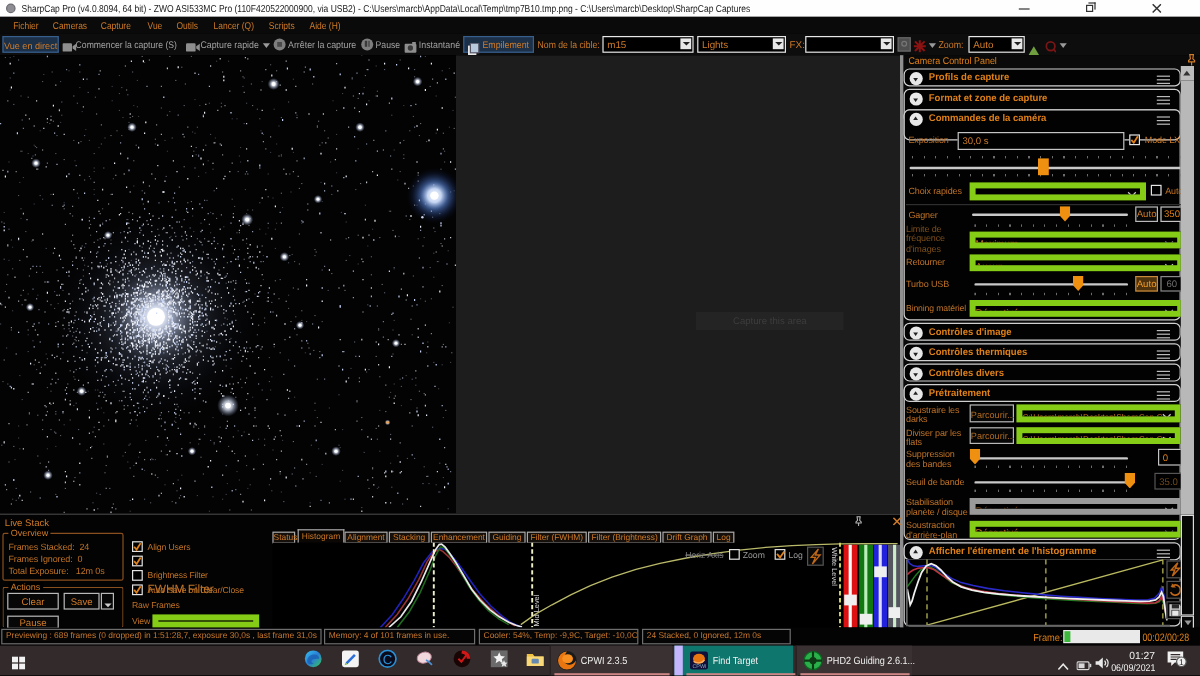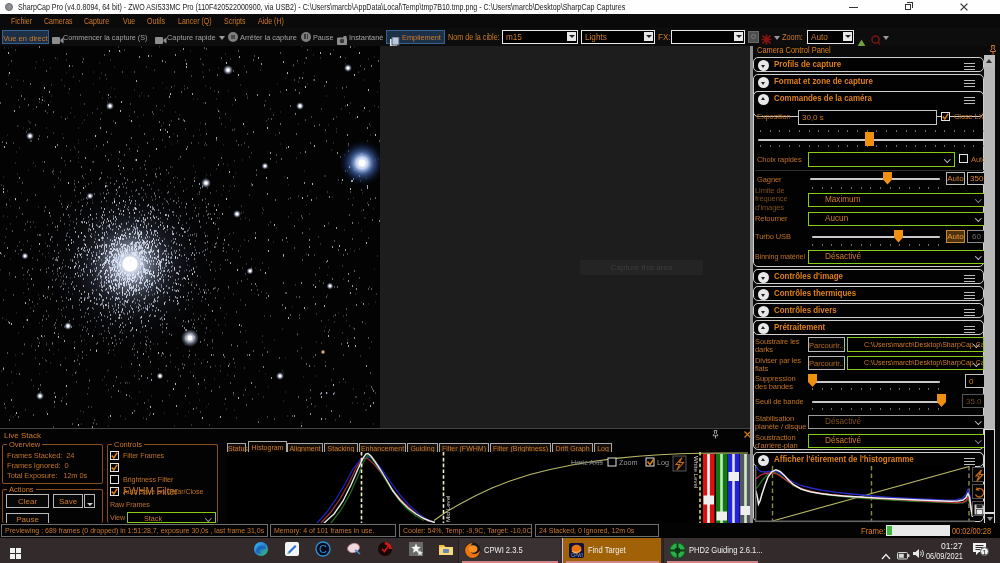--- a/index.html
+++ b/index.html
@@ -10,21 +10,21 @@
 .sechdr{position:absolute;left:753px;width:231px;height:15px;border:1px solid #cfcfcf;border-radius:5px;background:#020202}
 .hdrtxt{position:absolute;left:20px;top:2.2px;font-size:8.2px;font-weight:bold;color:#e08018;white-space:nowrap;transform:scaleX(.97);transform-origin:0 0}
 .circ{position:absolute;left:4px;top:2px;width:11px;height:11px;border-radius:50%;background:#e8e8e8}
 .chev{position:absolute;left:2.8px;width:0;height:0;border-left:2.8px solid transparent;border-right:2.8px solid transparent}
 .chevd{top:4.5px;border-top:3.5px solid #222}
 .chevu{top:3px;border-bottom:3.5px solid #222}
 .ham{position:absolute;right:8px;top:3px;width:11px;height:9px}
 .ham i{display:block;height:1.4px;background:#bbb;margin-top:1.6px}
 .lbl{position:absolute;font-size:7.5px;color:#bf7226;line-height:8.4px;letter-spacing:-.1px;white-space:nowrap}
 .inp{position:absolute;background:#000;border:1px solid #c4c4c4;font-size:8px;color:#d07c28;padding-left:3px}
-.cmb{position:absolute;background:#000;border:1px solid #84cc16;font-size:8.2px;color:#d07c28;padding-left:16px;white-space:nowrap;overflow:hidden}
+.cmb{position:absolute;background:#000;border:5px solid #84cc16;font-size:8.2px;color:#d07c28;padding-left:0;white-space:nowrap;overflow:hidden}
 .cmb .ar{position:absolute;right:4px;top:32%;width:4.6px;height:4.6px;border-right:1.4px solid #cacaca;border-bottom:1.4px solid #cacaca;transform:rotate(45deg)}
 .cmb.dim{color:#7c4e1b;border-color:#9a9a9a}
 .cb{position:absolute;width:9px;height:9px;background:#000;border:1.3px solid #e4e4e4}
 .track{position:absolute;height:2px;background:#c9c9c9;border-radius:1px}
 .ticks{position:absolute;height:2.4px;opacity:.75;background-image:repeating-linear-gradient(90deg,#909090 0,#909090 1px,transparent 1px,transparent 9.7px)}
 .hndl{position:absolute;width:9px;background:#ef9010}
 .btn{position:absolute;background:#070707;border:1px solid #b9b9b9;color:#d07c28;font-size:8px;text-align:center}
 .gb{position:absolute;border:1px solid #8a4f1f;border-radius:2px}
 .gbl{position:absolute;top:-5px;left:4px;background:#000;padding:0 2px;font-size:7.5px;color:#cf7b27}
 .tab{position:absolute;top:443px;height:9.5px;background:#16100c;border:1px solid #a9a9a9;color:#cf7b27;font-size:7px;text-align:center;white-space:nowrap;padding-top:.5px}
@@ -291,21 +291,21 @@
         <i></i>
         <i></i>
       </div>
     </div>
     <div class="lbl" style="left:757px;top:112.5px">Exposition</div>
     <div class="inp" style="left:798px;top:109.5px;width:139px;height:15px;padding-top:2.5px">30,0 s</div>
     <div class="cb" style="left:941px;top:112px"></div>
     <svg width="9" height="9" viewBox="0 0 9 9" style="position:absolute;left:941px;top:112px">
       <path d="M1.8 4.6l2 2.4 3.4-5.4" stroke="#e08018" stroke-width="1.5" fill="none"></path>
     </svg>
-    <div class="lbl" style="left:954px;top:113px;color:#d07c28">Close LX</div>
+    <div class="lbl" style="left:954px;top:113px;color:#d07c28">Mode LX</div>
     <div class="ticks" style="left:760px;top:129.5px;width:227px"></div>
     <div class="track" style="left:758px;top:138.5px;width:229px"></div>
     <div class="ticks" style="left:760px;top:144.5px;width:227px"></div>
     <div class="hndl" style="left:865px;top:131.5px;height:14px"></div>
     <div class="lbl" style="left:757px;top:155.5px">Choix rapides</div>
     <div class="cmb" style="left:808px;top:151.5px;width:147px;height:15px">
       <span class="ar"></span>
     </div>
     <div class="cb" style="left:959px;top:154px"></div>
     <div class="lbl" style="left:971px;top:155.5px">Auto</div>
@@ -455,28 +455,25 @@
     <div class="lbl" style="left:7px;top:452px">Frames Stacked:&nbsp; 24</div>
     <div class="lbl" style="left:7px;top:462px">Frames Ignored:&nbsp; 0</div>
     <div class="lbl" style="left:7px;top:472px">Total Exposure:&nbsp;&nbsp; 12m 0s</div>
     <div class="gb" style="left:2px;top:489px;width:101px;height:34px;border-bottom:none">
       <span class="gbl">Actions</span>
     </div>
     <div class="btn" style="left:6px;top:494px;width:43px;height:13.5px;padding-top:2px">Clear</div>
     <div class="btn" style="left:53px;top:494px;width:30px;height:13.5px;padding-top:2px">Save</div>
     <div class="btn" style="left:84px;top:494px;width:11px;height:13.5px;padding-top:3.5px"><span style="display:inline-block;width:0;height:0;border-left:3px solid transparent;border-right:3px solid transparent;border-top:3.5px solid #ccc"></span></div>
     <div class="btn" style="left:6px;top:512.5px;width:43px;height:11px;padding-top:1.5px;overflow:hidden">Pause</div>
-    <div class="gb" style="left:107px;top:444px;width:111px;height:79px;border-bottom:none">
-      <span class="gbl">Controls</span>
-    </div>
     <div class="cb" style="left:110px;top:451px"></div>
     <svg width="9" height="9" viewBox="0 0 9 9" style="position:absolute;left:110px;top:451px">
       <path d="M1.8 4.6l2 2.4 3.4-5.4" stroke="#e08018" stroke-width="1.5" fill="none"></path>
     </svg>
-    <div class="lbl" style="left:123px;top:452px;font-size:7.2px">Filter Frames</div>
+    <div class="lbl" style="left:123px;top:452px;font-size:7.2px">Align Users</div>
     <div class="cb" style="left:110px;top:463px"></div>
     <svg width="9" height="9" viewBox="0 0 9 9" style="position:absolute;left:110px;top:463px">
       <path d="M1.8 4.6l2 2.4 3.4-5.4" stroke="#e08018" stroke-width="1.5" fill="none"></path>
     </svg>
     <div class="lbl" style="left:123px;top:488px;font-size:10px">FWHM Filter</div>
     <div class="cb" style="left:110px;top:475px"></div>
     <div class="lbl" style="left:123px;top:476px;font-size:7.2px">Brightness Filter</div>
     <div class="cb" style="left:110px;top:487px"></div>
     <svg width="9" height="9" viewBox="0 0 9 9" style="position:absolute;left:110px;top:487px">
       <path d="M1.8 4.6l2 2.4 3.4-5.4" stroke="#e08018" stroke-width="1.5" fill="none"></path>
@@ -587,21 +584,21 @@
         </svg></div>
       <div class="abs" style="left:458px;top:0;width:102px;height:25px;background:#3a3132;border-left:1px solid #262020">
         <div class="abs" style="left:5px;top:4px"><svg width="17" height="17" viewBox="0 0 17 17" style="">
             <circle cx="8.5" cy="8.5" r="8" fill="#1a1a1a"></circle>
             <path d="M8.5 1a7.5 7.5 0 1 0 7.5 7.5C14 12 10 13 7.5 11 5 9 6 4 8.5 1z" fill="#e87510"></path>
             <ellipse cx="9" cy="7" rx="4.5" ry="3.8" fill="#f88f20"></ellipse>
           </svg></div>
         <div class="abs" style="left:25px;top:7px;font-size:8.6px;color:#f0f0f0;white-space:nowrap;transform:scaleX(.88);transform-origin:0 0">CPWI 2.3.5</div>
         <div class="abs" style="left:3px;bottom:0;width:96px;height:1.8px;background:#cf8585"></div>
       </div>
-      <div class="abs" style="left:562px;top:0;width:99px;height:25px;background:#a16207;border-left:1px solid #c4b5fd">
+      <div class="abs" style="left:562px;top:0;width:99px;height:25px;background:#0f766e;border-left:7px solid #c4b5fd">
         <div class="abs" style="left:5px;top:4px"><svg width="17" height="17" viewBox="0 0 17 17" style="">
             <rect x="1" y="1" width="15" height="15" rx="2" fill="#10103a"></rect>
             <ellipse cx="8.5" cy="7" rx="5" ry="4.2" fill="#e87510"></ellipse>
             <path d="M4 9c2 2 7 2 9-1" fill="none" stroke="#f8b060" stroke-width="1.2"></path>
             <text x="3" y="15" font-size="4.5" fill="#8ab" font-family="Liberation Sans">CPWI</text>
           </svg></div>
         <div class="abs" style="left:25px;top:7px;font-size:8.6px;color:#f0f0f0;white-space:nowrap;transform:scaleX(.88);transform-origin:0 0">Find Target</div>
         <div class="abs" style="left:3px;bottom:0;width:93px;height:1.8px;background:#cf8585"></div>
       </div>
       <div class="abs" style="left:663px;top:0;width:97px;height:25px;background:#3a3132;border-left:1px solid #262020">

